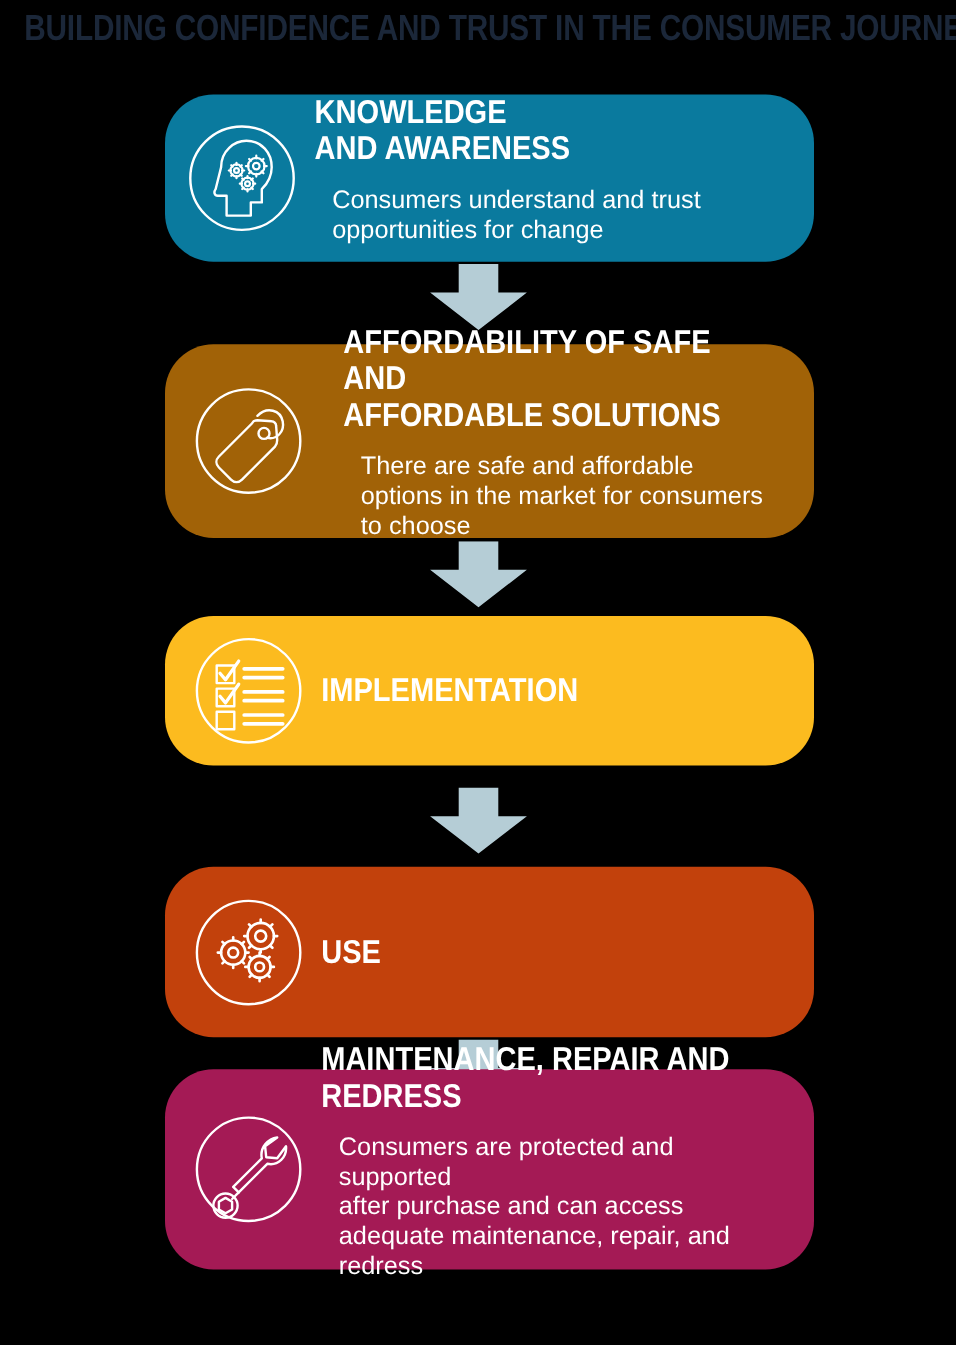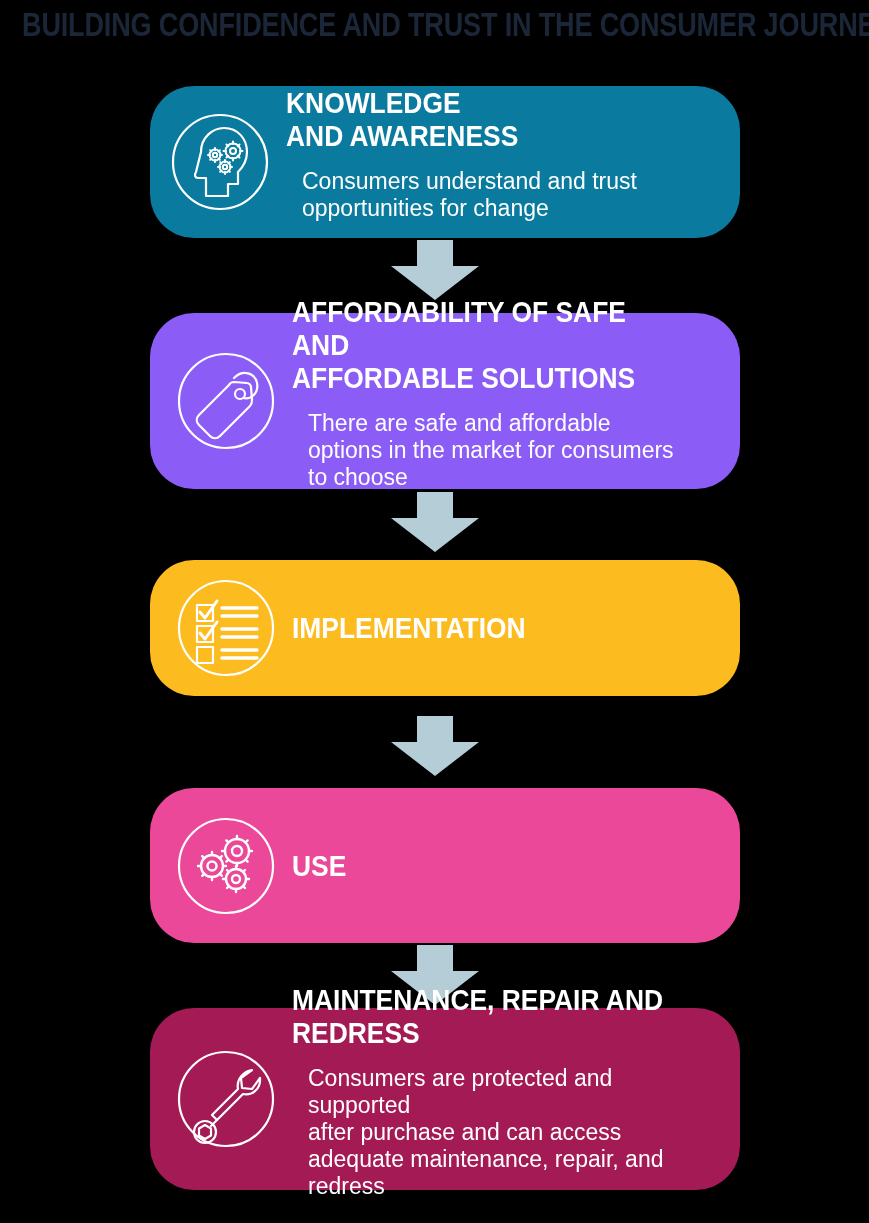--- a/index.html
+++ b/index.html
@@ -96,21 +96,21 @@
     width: 92px;
     height: 62px;
   }
   .arrow svg { display: block; }
 
   
   #card-0 { top: 86px;   height: 152px; padding-left: 12px; }
   #card-1 { top: 313px;  height: 176px; }
   #card-2 { top: 560px;  height: 136px; }
   #card-3 { top: 788px;  height: 155px; }
-  #card-4 { top: 1008px; height: 182px; }
+  #card-4 { top: 972px; height: 182px; }
 
   #arrow-0 { top: 240px; }
   #arrow-1 { top: 492px; }
   #arrow-2 { top: 716px; }
   #arrow-3 { top: 945px; }
 </style>
 </head>
 <body style="background: rgb(0, 0, 0);">
 
 <div id="page-title" style="color: rgb(27, 39, 57);">BUILDING CONFIDENCE AND TRUST IN THE CONSUMER JOURNEY</div>
@@ -146,21 +146,21 @@
 opportunities for change</div>
     </div>
   </div>
 
   <div class="arrow" id="arrow-0">
     <svg width="92" height="62" viewBox="0 0 92 62">
         <path d="M28 0 L64 0 L64 26 L90 26 L46 60 L2 26 L28 26 Z" fill="#b5cdd6"></path>
       </svg>
   </div>
 
-  <div class="card" id="card-1" style="background: #8b5cf6;">
+  <div class="card" id="card-1" style="background: #a16207; gap: 20px;">
     <div class="icon-wrap">
       <svg width="108" height="108" viewBox="0 0 108 108" fill="none" stroke="#ffffff" stroke-width="2.2" stroke-linejoin="round" stroke-linecap="round">
         <circle cx="54" cy="54" r="47"></circle>
         <path d="M62 31 C71 22 83 26 85 36 C87 46 79 53 71 51"></path>
         <path d="M57 38 L27 68 C24 71 24 75 27 78 L38 89 C41 92 45 92 48 89 L78 59 C80 57 80 55 80 53 L79 40 C79 38 77 36 75 36 L62 35 C60 35 58 36 57 38 Z"></path>
         <circle cx="68" cy="47" r="5"></circle>
       </svg>
     </div>
     <div class="card-text">
       <div class="card-title">AFFORDABILITY OF SAFE AND
@@ -197,21 +197,21 @@
       <div class="card-title">IMPLEMENTATION</div>
     </div>
   </div>
 
   <div class="arrow" id="arrow-2">
     <svg width="92" height="62" viewBox="0 0 92 62">
         <path d="M28 0 L64 0 L64 26 L90 26 L46 60 L2 26 L28 26 Z" fill="#b5cdd6"></path>
       </svg>
   </div>
 
-  <div class="card" id="card-3" style="background: #ec4899;">
+  <div class="card" id="card-3" style="background: #c2410c;">
     <div class="icon-wrap">
       <svg width="108" height="108" viewBox="0 0 108 108" fill="none" stroke="#ffffff" stroke-width="2.2" stroke-linejoin="round" stroke-linecap="round">
         <circle cx="54" cy="54" r="47"></circle>
         <g stroke-width="2.4">
           <circle cx="65" cy="39" r="12"></circle>
           <circle cx="65" cy="39" r="5"></circle>
           <path d="M65 24 L65 27 M65 51 L65 54 M50 39 L53 39 M77 39 L80 39 M54.4 28.4 L56.5 30.5 M73.5 47.5 L75.6 49.6 M75.6 28.4 L73.5 30.5 M56.5 47.5 L54.4 49.6"></path>
         </g>
         <g stroke-width="2.4">
           <circle cx="40" cy="54" r="11"></circle>

